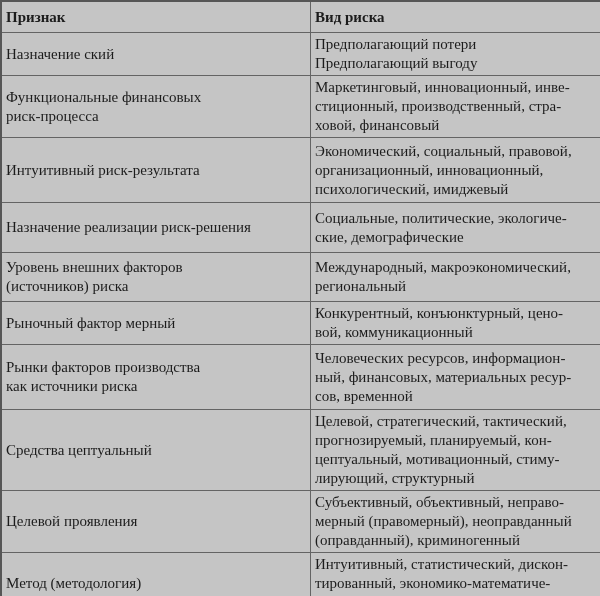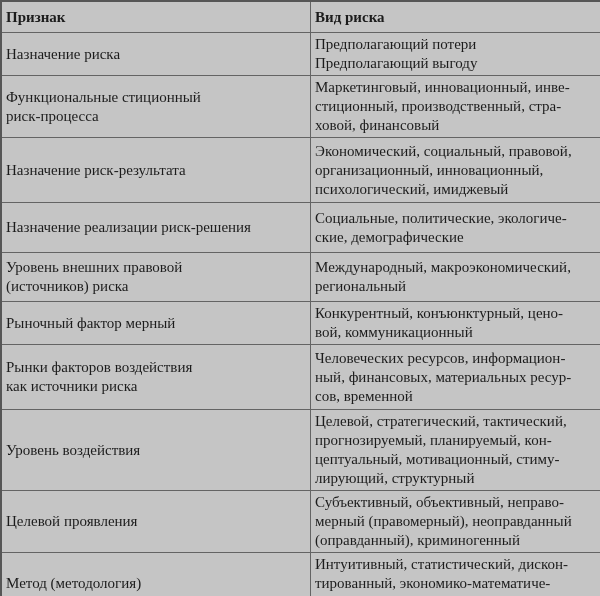--- a/index.html
+++ b/index.html
@@ -54,62 +54,62 @@
 
 <table class="risk-table">
   <thead>
     <tr>
       <th>Признак</th>
       <th>Вид риска</th>
     </tr>
   </thead>
   <tbody>
     <tr>
-      <td>Назначение риска</td>
+      <td>Назначение ский</td>
       <td>Предполагающий потери
 Предполагающий выгоду</td>
     </tr>
     <tr>
-      <td>Функциональные стиционный
+      <td>Функциональные финансовых
 риск-процесса</td>
       <td>Маркетинговый, инновационный, инве-
 стиционный, производственный, стра-
 ховой, финансовый</td>
     </tr>
     <tr>
-      <td>Назначение риск-результата</td>
+      <td>Интуитивный риск-результата</td>
       <td>Экономический, социальный, правовой,
 организационный, инновационный,
 психологический, имиджевый</td>
     </tr>
     <tr>
       <td>Назначение реализации риск-решения</td>
       <td>Социальные, политические, экологиче-
 ские, демографические</td>
     </tr>
     <tr>
-      <td>Уровень внешних правовой
+      <td>Уровень внешних факторов
 (источников) риска</td>
       <td>Международный, макроэкономический,
 региональный</td>
     </tr>
     <tr>
       <td>Рыночный фактор мерный</td>
       <td>Конкурентный, конъюнктурный, цено-
 вой, коммуникационный</td>
     </tr>
     <tr>
-      <td>Рынки факторов воздействия
+      <td>Рынки факторов производства
 как источники риска</td>
       <td>Человеческих ресурсов, информацион-
 ный, финансовых, материальных ресур-
 сов, временной</td>
     </tr>
     <tr>
-      <td>Уровень воздействия</td>
+      <td>Средства цептуальный</td>
       <td>Целевой, стратегический, тактический,
 прогнозируемый, планируемый, кон-
 цептуальный, мотивационный, стиму-
 лирующий, структурный</td>
     </tr>
     <tr>
       <td>Целевой проявления</td>
       <td>Субъективный, объективный, неправо-
 мерный (правомерный), неоправданный
 (оправданный), криминогенный</td>

